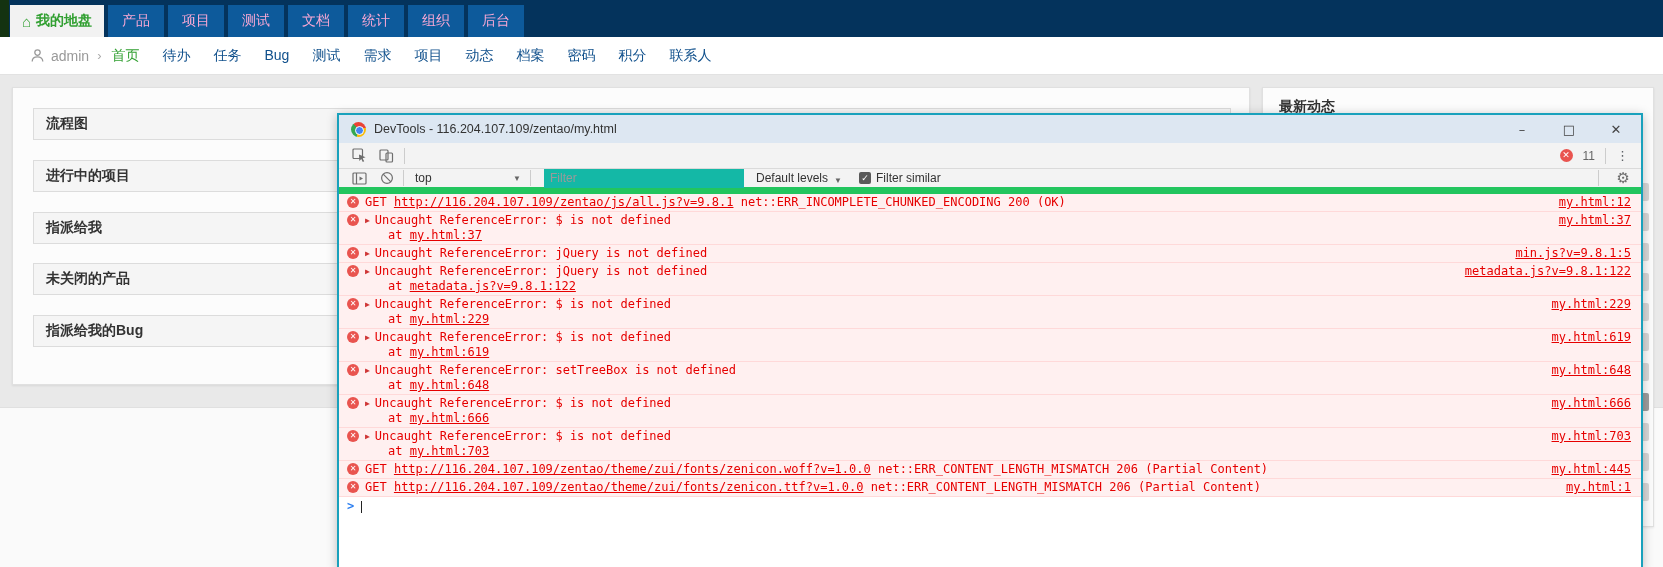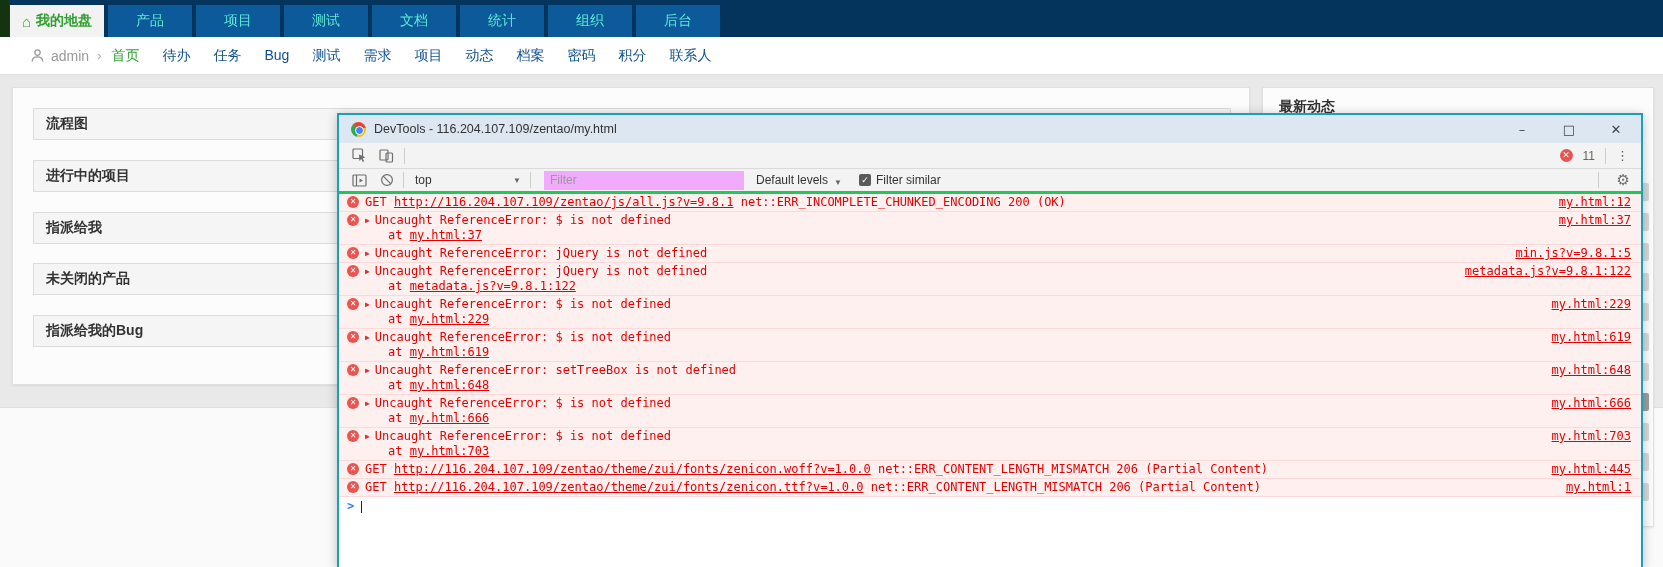--- a/index.html
+++ b/index.html
@@ -8,21 +8,21 @@
     --titlebar:#dde7f2; --toolbar:#f3f3f3; --activeblue:#1a73e8;
   }
   *{box-sizing:border-box;margin:0;padding:0;}
   html,body{width:1663px;height:567px;overflow:hidden;}
   body{font-family:"Liberation Sans","DejaVu Sans",sans-serif;background:#e9e9e9;position:relative;}
   .screen{position:absolute;inset:0;}
 
   
   .topnav{position:absolute;left:0;top:0;width:1663px;height:37px;background:var(--navy);display:flex;align-items:flex-end;}
   .logo-strip{position:absolute;left:0;top:0;width:9px;height:37px;background:#143311;}
-  .topnav .tab{height:32px;display:flex;align-items:center;justify-content:center;padding:0 28px;font-size:14px;color:#5eead4;background:var(--tabblue);margin-right:4px;cursor:default;}
+  .topnav .tab{height:32px;display:flex;align-items:center;justify-content:center;padding:0 14px;font-size:14px;color:#f9a8d4;background:var(--tabblue);margin-right:4px;cursor:default;}
   .topnav .tab.active{background:#f2f2f2;color:var(--green);font-weight:bold;margin-left:10px;padding:0 12px;}
   .home-ic{font-size:15px;margin-right:5px;color:var(--green);}
 
   
   .userbar{position:absolute;left:0;top:37px;width:1663px;height:38px;background:#fff;border-bottom:1px solid #e2e2e2;display:flex;align-items:center;font-size:14px;}
   .userbar .uicon{margin-left:30px;margin-right:6px;display:inline-flex;}
   .userbar .uname{color:#999;}
   .userbar .chev{color:#aaa;margin:0 10px 0 8px;font-size:13px;}
   .userbar .umenu{display:flex;gap:23px;}
   .userbar .umenu .mitem{color:var(--linknavy);cursor:pointer;}
@@ -48,26 +48,26 @@
   .win-controls span{width:18px;text-align:center;cursor:pointer;font-family:"DejaVu Sans",sans-serif;}
 
   .dt-tabbar{height:26px;background:var(--toolbar);display:flex;align-items:stretch;flex:0 0 26px;border-bottom:1px solid #dadada;}
   .dt-tabbar .lefticons{display:flex;align-items:center;gap:12px;padding:0 10px 0 13px;}
   .vsep{width:1px;height:16px;background:#ccc;align-self:center;}
   .tab-right{margin-left:auto;display:flex;align-items:center;gap:10px;padding-right:12px;}
   .err-badge{width:13px;height:13px;border-radius:50%;background:#e9544f;color:#fff;font-size:9px;line-height:13px;text-align:center;}
   .err-count{font-size:12px;color:#666;}
   .kebab{color:#5f6368;font-size:13px;cursor:pointer;}
 
-  .dt-toolbar{height:25px;background:var(--toolbar);border-bottom:3px solid #22c55e;display:flex;align-items:center;flex:0 0 25px;font-size:12px;color:#333;}
+  .dt-toolbar{height:25px;background:var(--toolbar);border-bottom:7px solid #22c55e;display:flex;align-items:center;flex:0 0 25px;font-size:12px;color:#333;}
   .dt-toolbar .ticon{margin-left:13px;display:inline-flex;cursor:pointer;}
   .dt-toolbar .vsep{margin:0 9px;}
   .ctx-select{display:flex;align-items:center;width:108px;justify-content:space-between;cursor:pointer;padding-left:2px;}
   .ctx-select .caret,.levels .caret{font-size:8px;color:#666;margin-left:6px;}
-  .filter-input{width:200px;height:19px;border:none;background:#f0abfc;font-size:12px;padding:0 6px;margin-left:4px;outline:none;color:#333;font-family:"Liberation Sans","DejaVu Sans",sans-serif;}
+  .filter-input{width:200px;height:19px;border:none;background:#14b8a6;font-size:12px;padding:0 6px;margin-left:4px;outline:none;color:#333;font-family:"Liberation Sans","DejaVu Sans",sans-serif;}
   .filter-input::placeholder{color:#9a9a9a;}
   .levels{display:flex;align-items:flex-end;margin-left:12px;cursor:pointer;}
   .gcheck{width:12px;height:12px;background:#5a5a5a;border-radius:2px;color:#fff;font-size:9px;line-height:12px;text-align:center;margin:0 5px 0 17px;}
   .toolbar-right{margin-left:auto;display:flex;align-items:center;padding-right:11px;}
   .gear{color:#6e6e6e;font-size:15px;cursor:pointer;margin-left:9px;}
 
   .console-area{flex:1;background:#fff;overflow:hidden;font-family:"DejaVu Sans Mono",monospace;font-size:12px;}
   .crow{display:flex;align-items:flex-start;background:var(--errbg);border-bottom:1px solid var(--errline);padding:1px 10px 1px 8px;color:var(--err);line-height:15px;}
   .err-ic{flex:0 0 12px;height:12px;border-radius:50%;background:#e9544f;color:#fff;font-size:8px;line-height:12px;text-align:center;margin:1px 6px 0 0;font-family:"Liberation Sans",sans-serif;}
   .crow-body{flex:1;min-width:0;}

